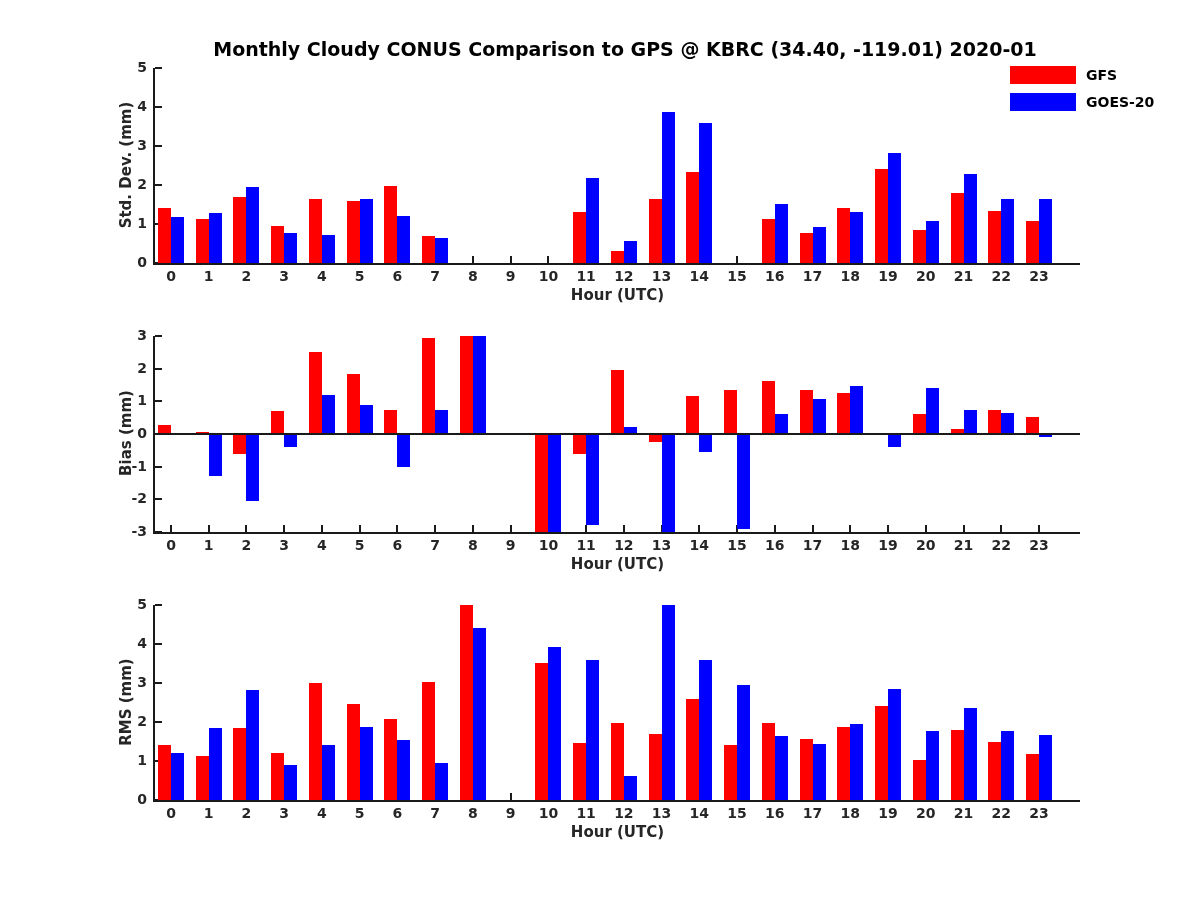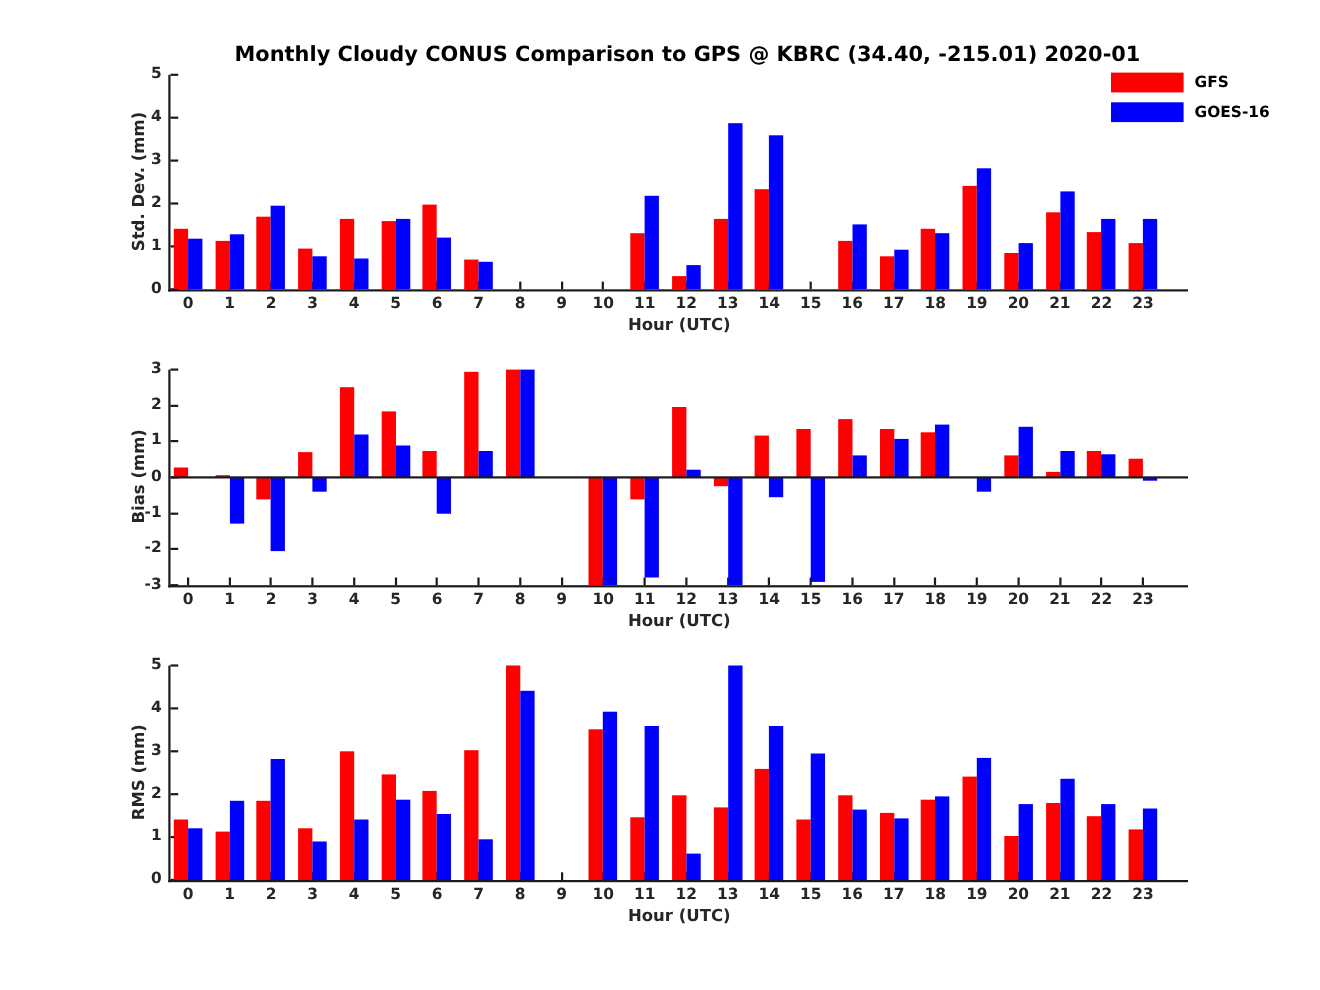--- a/index.html
+++ b/index.html
@@ -22,27 +22,27 @@
   .ytl{position:absolute;width:52px;text-align:right;font-size:14px;font-weight:bold;color:#262626;}
   .xtl{position:absolute;width:38px;text-align:center;font-size:14px;font-weight:bold;color:#262626;}
   .bar{position:absolute;z-index:3;}
   .zero{position:absolute;background:#1a1a1a;z-index:6;}
 </style>
 </head>
 <body>
 
 <div id="page">
 
-  <div class="title">Monthly Cloudy CONUS Comparison to GPS @ KBRC (34.40, -215.01) 2020-01</div>
+  <div class="title">Monthly Cloudy CONUS Comparison to GPS @ KBRC (34.40, -119.01) 2020-01</div>
 
   <div>
     <div class="legend-swatch" style="left: 1010px; top: 66px; background: rgb(255, 0, 0);"></div>
     <div class="legend-label" style="left:1086px;top:67px;">GFS</div>
     <div class="legend-swatch" style="left: 1010px; top: 93px; background: rgb(0, 0, 255);"></div>
-    <div class="legend-label" style="left:1086px;top:94px;">GOES-16</div>
+    <div class="legend-label" style="left:1086px;top:94px;">GOES-20</div>
   </div>
 
   <div class="ylab" style="left:28px;top:156px;width:195px;">Std. Dev. (mm)</div>
   <div class="ylab" style="left:28px;top:424px;width:196px;">Bias (mm)</div>
   <div class="ylab" style="left:28px;top:693px;width:195px;">RMS (mm)</div>
 
   <div class="xlab" style="top:286px;">Hour (UTC)</div>
   <div class="xlab" style="top:555px;">Hour (UTC)</div>
   <div class="xlab" style="top:823px;">Hour (UTC)</div>
 

